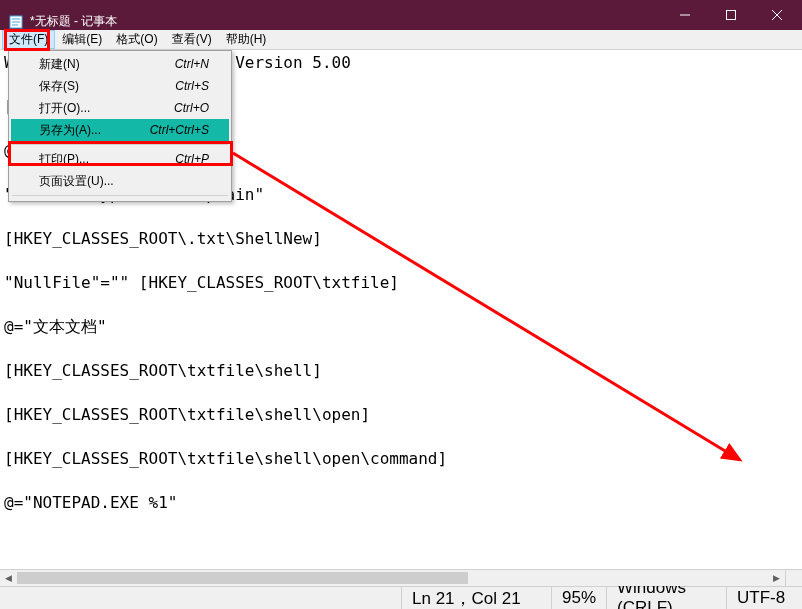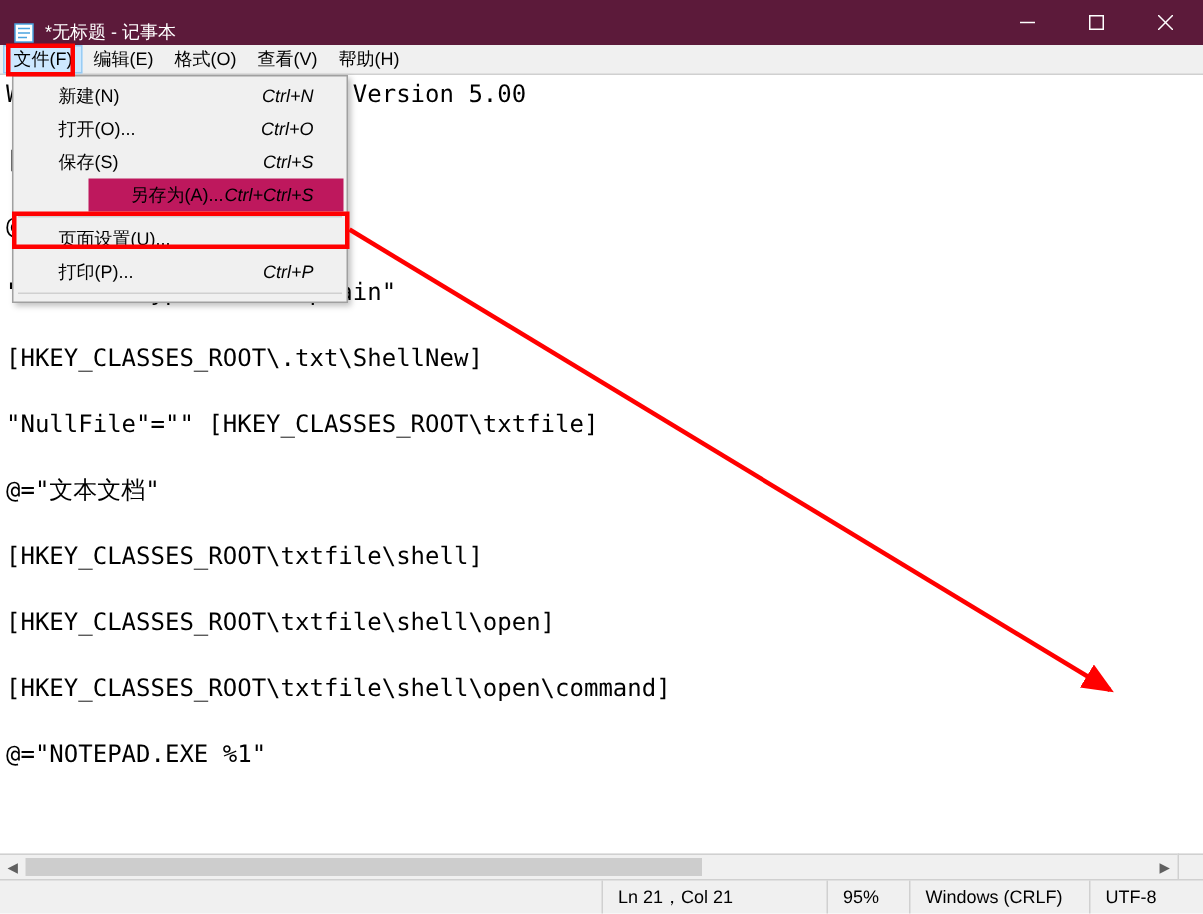--- a/index.html
+++ b/index.html
@@ -12,26 +12,26 @@
   .menubar { height: 20px; background: #f0f0f0; border-bottom: 1px solid #d0d0d0; display: flex; align-items: stretch; padding: 0 2px; font-size: 12px; }
   .menubar .menu-item { padding: 0 7px; display:flex; align-items:center; cursor: default; }
   .menubar .menu-item.active { background: #cde8ff; border: 1px solid #99ccf3; padding: 0 6px; }
   .content { flex: 1; position: relative; background: #fff; }
   .textarea { position: absolute; inset: 0 0 17px 0; white-space: pre; padding: 2px 4px; font-family: Consolas, "Microsoft YaHei", monospace; font-size: 16px; line-height: 22px; overflow: hidden; color:#000;}
   .scrollbar-h { position:absolute; left:0; right:17px; bottom:0; height:17px; background:#f0f0f0; border-top:1px solid #d0d0d0; display:flex; }
   .scrollbar-v-gap { position:absolute; right:0; bottom:0; width:17px; height:17px; background:#f0f0f0; border-top:1px solid #d0d0d0; border-left:1px solid #d0d0d0;}
   .sb-btn { width:17px; height:16px; display:flex;align-items:center;justify-content:center;color:#606060;font-size:9px;}
   .sb-track { flex:1; position:relative; }
   .sb-thumb { position:absolute; left:0; top:2px; bottom:2px; width:60%; background:#cdcdcd;}
-  .statusbar { height: 23px; background: #f0f0f0; border-top: 1px solid #d0d0d0; display:flex; align-items:center; font-size:12px; }
+  .statusbar { height: 23px; background: #f0f0f0; border-top: 1px solid #d0d0d0; display:flex; align-items:center; font-size:17px; }
   .statusbar .sb-cell { height:100%; display:flex; align-items:center; padding:0 10px; border-left:1px solid #d0d0d0; }
   .statusbar .sb-fill { flex:1; }
   .dropdown { position:absolute; top:50px; left:8px; width:224px; background:#f0f0f0; border:1px solid #a0a0a0; box-shadow:2px 2px 4px rgba(0,0,0,0.25); z-index:10; padding:2px; }
   .dropdown .dd-item { height:22px; display:flex; align-items:center; padding:0 20px 0 28px; font-size:12px; cursor:default; }
-  .dropdown .dd-item.hover { background:#be185d;margin-left:48px; }
+  .dropdown .dd-item.hover { background:#14b8a6; }
   .dropdown .dd-item .lbl { flex:1; }
   .dropdown .dd-item .sc { color:#000;font-style:italic; }
   .dropdown .dd-sep { height:1px; background:#d0d0d0; margin:3px 1px; }
   .annot-box-file { position:absolute; top:29px; left:4px; width:46px; height:22px; border:3px solid #ff0000; z-index:20; pointer-events:none;}
   .annot-box-saveas { position:absolute; top:141px; left:8px; width:225px; height:25px; border:3px solid #ff0000; z-index:20; pointer-events:none;}
   svg.arrow { position:absolute; top:0; left:0; z-index:19; pointer-events:none;}
 </style>
 </head>
 <body>
 
@@ -112,39 +112,39 @@
     <div class="sb-cell" style="width:120px">Windows (CRLF)</div>
     <div class="sb-cell" style="width:76px">UTF-8</div>
   </div>
 
   <div class="dropdown">
     <div class="dd-item">
       <span class="lbl">新建(N)</span>
       <span class="sc">Ctrl+N</span>
     </div>
     <div class="dd-item">
+      <span class="lbl">保存(S)</span>
+      <span class="sc">Ctrl+S</span>
+    </div>
+    <div class="dd-item">
       <span class="lbl">打开(O)...</span>
       <span class="sc">Ctrl+O</span>
-    </div>
-    <div class="dd-item">
-      <span class="lbl">保存(S)</span>
-      <span class="sc">Ctrl+S</span>
     </div>
     <div class="dd-item hover">
       <span class="lbl">另存为(A)...</span>
       <span class="sc">Ctrl+Ctrl+S</span>
     </div>
     <div class="dd-sep"></div>
     <div class="dd-item">
+      <span class="lbl">打印(P)...</span>
+      <span class="sc">Ctrl+P</span>
+    </div>
+    <div class="dd-item">
       <span class="lbl">页面设置(U)...</span>
       <span class="sc"></span>
-    </div>
-    <div class="dd-item">
-      <span class="lbl">打印(P)...</span>
-      <span class="sc">Ctrl+P</span>
     </div>
     <div class="dd-sep"></div>
   </div>
 
   <div class="annot-box-file"></div>
   <div class="annot-box-saveas"></div>
   <svg class="arrow" width="802" height="609">
     <defs>
       <marker id="ah" markerWidth="8" markerHeight="8" refX="6" refY="3" orient="auto">
         <path d="M0,0 L7,3 L0,6 Z" fill="#ff0000"></path>

